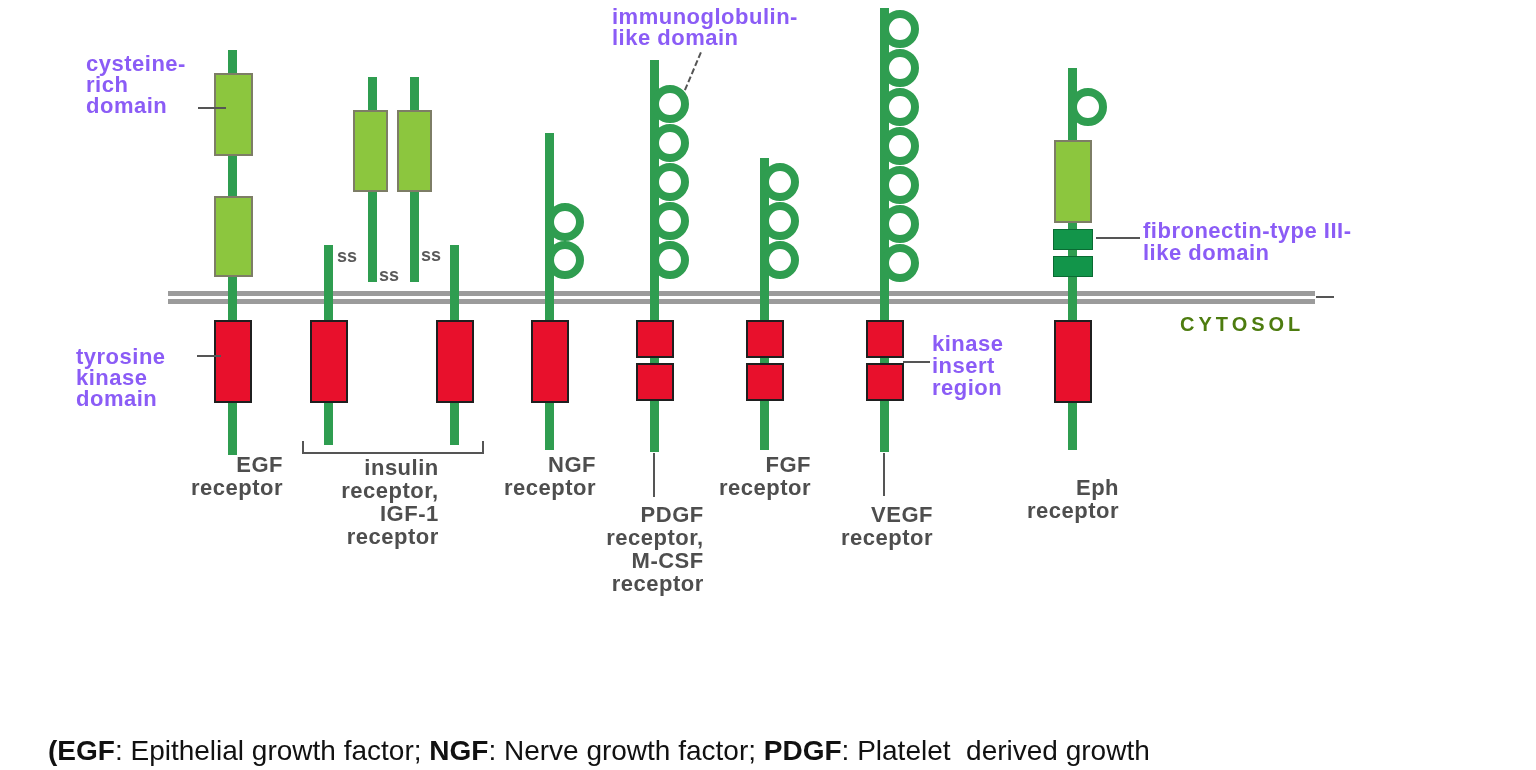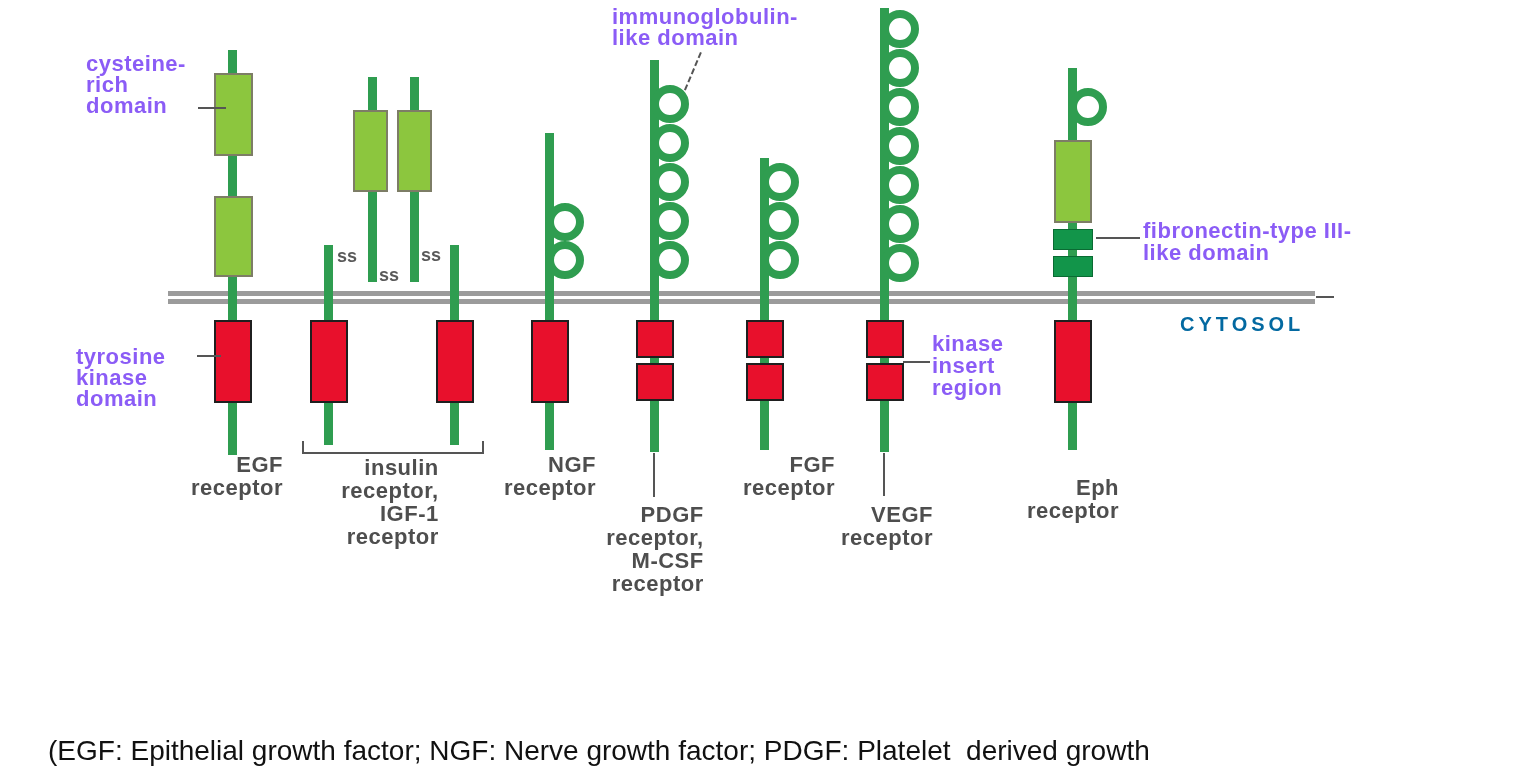--- a/index.html
+++ b/index.html
@@ -15,24 +15,24 @@
   .lbl{position:absolute;font-weight:bold;font-size:22px;line-height:21px;letter-spacing:0.5px;
        color:#8b5cf6;z-index:4;white-space:nowrap;}
   .rlbl{position:absolute;font-weight:bold;font-size:22px;line-height:23px;letter-spacing:0.5px;
         color:#4e4e4e;z-index:4;text-align:right;transform:translateX(-50%);white-space:nowrap;}
   .leader{position:absolute;height:0;border-top:2px solid #555;z-index:4;}
   .vleader{position:absolute;width:0;border-left:2px solid #555;z-index:4;}
   .dleader{position:absolute;width:0;height:41px;border-left:2px dashed #555;z-index:4;
            transform:rotate(23deg);transform-origin:top left;}
   .bracket{position:absolute;border:2px solid #555;border-top:none;z-index:4;}
   .ss{position:absolute;font-weight:bold;font-size:18px;color:#5a5a5a;z-index:4;}
-  .cytosol{position:absolute;font-weight:bold;font-size:20px;letter-spacing:4px;color:#0369a1;z-index:4;text-align:center;}
+  .cytosol{position:absolute;font-weight:bold;font-size:20px;letter-spacing:4px;color:#4d7c0f;z-index:4;text-align:center;}
   .caption{position:absolute;left:48px;top:656px;width:1460px;font-size:28px;line-height:38px;
            color:#111;white-space:pre-wrap;z-index:4;}
-  .caption .b{font-weight:normal;}
+  .caption .b{font-weight:bold;}
 </style>
 </head>
 <body>
 
 <div id="canvas">
 
   <div class="membar" style="top:291px"></div>
   <div class="membar" style="top:299px"></div>
   <div class="leader" style="left:1316px;top:296px;width:18px"></div>
 
@@ -97,21 +97,21 @@
     </div>
   </div>
 
   <div>
     <div class="chain" style="left:760px;top:158px;height:292px"></div>
     <div class="loop" style="left:761px;top:163px"></div>
     <div class="loop" style="left:761px;top:202px"></div>
     <div class="loop" style="left:761px;top:241px"></div>
     <div class="rbox" style="left:746px;top:320px;width:38px;height:38px"></div>
     <div class="rbox" style="left:746px;top:363px;width:38px;height:38px"></div>
-    <div class="rlbl" style="left:789px;top:453px">
+    <div class="rlbl" style="left:765px;top:453px">
       <div>FGF</div>
       <div>receptor</div>
     </div>
   </div>
 
   <div>
     <div class="chain" style="left:880px;top:8px;height:444px"></div>
     <div class="loop" style="left:881px;top:10px"></div>
     <div class="loop" style="left:881px;top:49px"></div>
     <div class="loop" style="left:881px;top:88px"></div>

